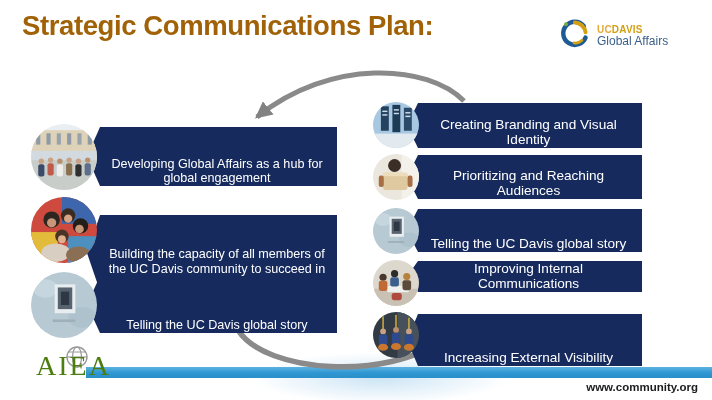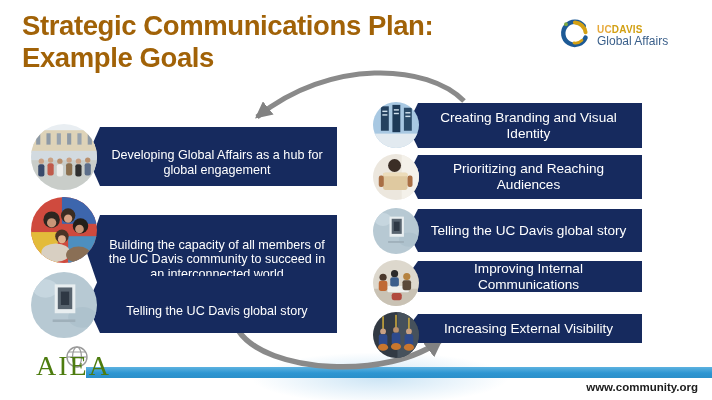--- a/index.html
+++ b/index.html
@@ -14,21 +14,21 @@
   }
   
   .ucd-logo{position:absolute;left:558px;top:18px;display:flex;align-items:center;gap:7px;}
   .ucd-text{display:flex;flex-direction:column;line-height:1.02;}
   .ucd-wordmark{font-size:10px;letter-spacing:0.2px;}
   .ucd-uc{color:#E7A93B;font-weight:bold;}
   .ucd-davis{color:#D2A013;font-weight:bold;}
   .ucd-ga{color:#3A5F8A;font-size:12px;font-weight:500;}
   
   .box{
-    position:absolute;background:#162A5E;color:#fff;display:flex;align-items:center;justify-content:center;
+    position:absolute;background:#162A5E;color:#fff;display:flex;align-items:flex-end;justify-content:center;
     text-align:center;z-index:3;
   }
   .box-l{left:87px;width:250px;clip-path:polygon(0 50%,13px 0,100% 0,100% 100%,13px 100%);
     font-size:12.6px;line-height:1.16;padding:13px 10px 0 20px;box-sizing:border-box;}
   .box-r{left:407px;width:235px;clip-path:polygon(0 50%,11px 0,100% 0,100% 100%,11px 100%);
     font-size:13.6px;line-height:1.15;padding:0 8px 0 16px;box-sizing:border-box;}
   .pic{position:absolute;border-radius:50%;overflow:hidden;z-index:4;}
   .pic svg{display:block;width:100%;height:100%;}
   .pic-l{left:31px;width:66px;height:66px;}
   .pic-r{left:373px;width:46px;height:46px;}
@@ -53,21 +53,20 @@
     position:absolute;right:14px;top:381px;z-index:2;color:#1c1c1c;font-size:11.5px;font-weight:bold;
   }
 </style>
 </head>
 <body>
 
 <div class="slide">
 
   <div class="title">
     <div>Strategic Communications Plan:</div>
-    <div>Example Goals</div>
   </div>
 
   <div class="ucd-logo">
     <span>
       <svg width="32" height="32" viewBox="0 0 36 36">
         <path d="M 29 9 A 13 13 0 1 0 31 22" fill="none" stroke="#1D5A96" stroke-width="5" stroke-linecap="round"></path>
         <path d="M 19 5 A 13 13 0 0 1 31 16" fill="none" stroke="#D4A013" stroke-width="4.5" stroke-linecap="round"></path>
         <circle cx="9" cy="7" r="2.2" fill="#7AA644"></circle>
         <path d="M 27 25 Q 23 29 18 28" fill="none" stroke="#D4A013" stroke-width="3" stroke-linecap="round"></path>
       </svg>
@@ -238,21 +237,21 @@
         <rect x="8" y="31" width="12" height="16" rx="3" fill="#2E4A8C"></rect>
       <circle cx="32" cy="25" r="4" fill="#B98F6C"></circle>
         <rect x="26" y="29" width="12" height="17" rx="3" fill="#2E4A8C"></rect>
       <circle cx="50" cy="27" r="4" fill="#C9A184"></circle>
         <rect x="44" y="31" width="12" height="16" rx="3" fill="#2E4A8C"></rect>
       <ellipse cx="14" cy="49" rx="7" ry="5" fill="#C9762E"></ellipse>
       <ellipse cx="32" cy="48" rx="7" ry="5" fill="#C9762E"></ellipse>
       <ellipse cx="50" cy="49" rx="7" ry="5" fill="#C9762E"></ellipse>
     </svg>
   </div>
-  <div class="box box-r" style="top:314px;height:29px;">
+  <div class="box box-r" style="top:314px;height:52px;">
     <span>Increasing External Visibility</span>
   </div>
 
   <div class="aiea">
     <span class="aiea-globe">
       <svg width="26" height="26" viewBox="0 0 26 26">
         <circle cx="13" cy="13" r="10" fill="none" stroke="#9A9A9A" stroke-width="1.4"></circle>
         <ellipse cx="13" cy="13" rx="4.5" ry="10" fill="none" stroke="#9A9A9A" stroke-width="1.2"></ellipse>
         <line x1="3" y1="13" x2="23" y2="13" stroke="#9A9A9A" stroke-width="1.2"></line>
         <line x1="4.5" y1="8" x2="21.5" y2="8" stroke="#9A9A9A" stroke-width="1"></line>

